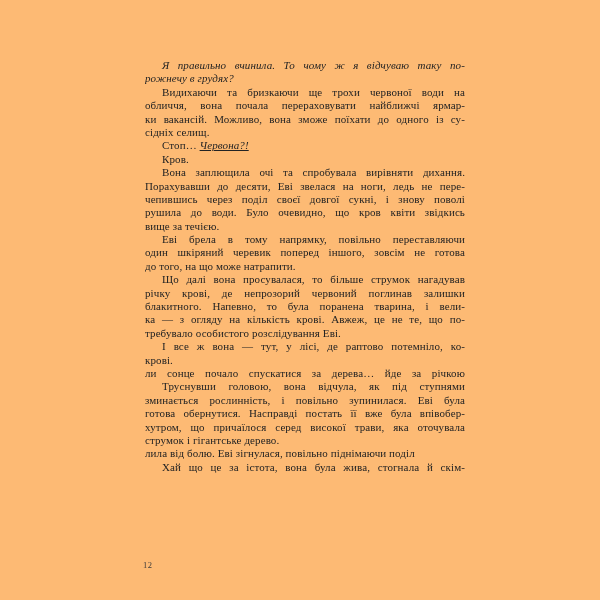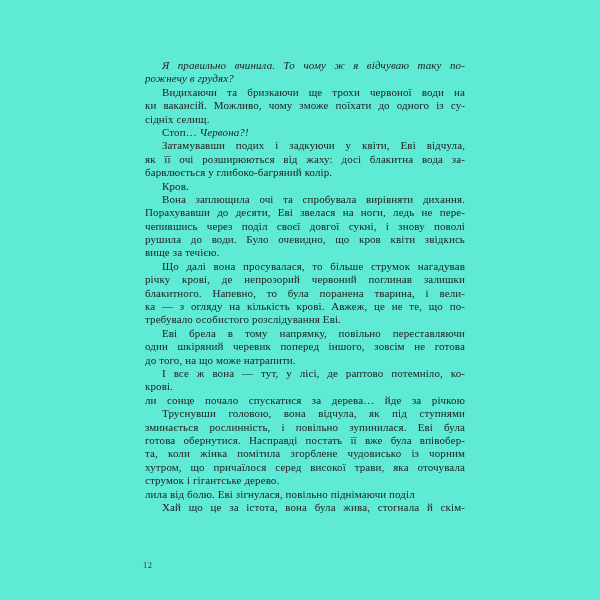--- a/index.html
+++ b/index.html
@@ -10,21 +10,21 @@
     overflow: hidden;
   }
   body {
     background: #fdfdfd;
     font-family: "Liberation Serif", "DejaVu Serif", serif;
   }
   .book-page {
     position: relative;
     width: 600px;
     height: 600px;
-    background: #5eead4;
+    background: #fdba74;
   }
   .text-block {
     position: absolute;
     left: 145px;
     top: 59px;
     width: 320px;
     color: #232323;
     font-size: 11px;
     line-height: 13.4px;
     letter-spacing: 0.1px;
@@ -36,84 +36,79 @@
     overflow: hidden;
     text-align: justify;
     text-align-last: justify;
     -moz-text-align-last: justify;
   }
   .line.last {
     text-align-last: left;
     -moz-text-align-last: left;
   }
   .line.first { text-indent: 17px; }
-  .it { font-style: italic; }
+  .it { font-style: italic; text-decoration: underline; }
   .page-number {
     position: absolute;
     left: 143px;
     top: 560px;
     font-size: 8.5px;
     color: #3a3a3a;
     letter-spacing: 0.5px;
   }
 </style>
 </head>
 <body>
 
 <div class="book-page">
   <div class="text-block">
       <div class="para italic">
         <div class="line first">Я правильно вчинила. То чому ж я відчуваю таку по-</div>
         <div class="line last">рожнечу в грудях?</div>
       </div>
       <div class="para">
         <div class="line first">Видихаючи та бризкаючи ще трохи червоної води на</div>
-        <div class="line">ки вакансій. Можливо, чому зможе поїхати до одного із су-</div>
+        <div class="line">обличчя, вона почала перераховувати найближчі ярмар-</div>
+        <div class="line">ки вакансій. Можливо, вона зможе поїхати до одного із су-</div>
         <div class="line last">сідніх селищ.</div>
       </div>
       <div class="para">
         <div class="line first last"><span>Стоп… </span><span class="it">Червона?!</span></div>
-      </div>
-      <div class="para">
-        <div class="line first">Затамувавши подих і задкуючи у квіти, Еві відчула,</div>
-        <div class="line">як її очі розширюються від жаху: досі блакитна вода за-</div>
-        <div class="line last">барвлюється у глибоко-багряний колір.</div>
       </div>
       <div class="para">
         <div class="line first last">Кров.</div>
       </div>
       <div class="para">
         <div class="line first">Вона заплющила очі та спробувала вирівняти дихання.</div>
         <div class="line">Порахувавши до десяти, Еві звелася на ноги, ледь не пере-</div>
         <div class="line">чепившись через поділ своєї довгої сукні, і знову поволі</div>
         <div class="line">рушила до води. Було очевидно, що кров квіти звідкись</div>
         <div class="line last">вище за течією.</div>
       </div>
       <div class="para">
+        <div class="line first">Еві брела в тому напрямку, повільно переставляючи</div>
+        <div class="line">один шкіряний черевик поперед іншого, зовсім не готова</div>
+        <div class="line last">до того, на що може натрапити.</div>
+      </div>
+      <div class="para">
         <div class="line first">Що далі вона просувалася, то більше струмок нагадував</div>
         <div class="line">річку крові, де непрозорий червоний поглинав залишки</div>
         <div class="line">блакитного. Напевно, то була поранена тварина, і вели-</div>
         <div class="line">ка — з огляду на кількість крові. Авжеж, це не те, що по-</div>
         <div class="line last">требувало особистого розслідування Еві.</div>
-      </div>
-      <div class="para">
-        <div class="line first">Еві брела в тому напрямку, повільно переставляючи</div>
-        <div class="line">один шкіряний черевик поперед іншого, зовсім не готова</div>
-        <div class="line last">до того, на що може натрапити.</div>
       </div>
       <div class="para">
         <div class="line first">І все ж вона — тут, у лісі, де раптово потемніло, ко-</div>
         <div class="line last">крові.</div>
         <div class="line">ли сонце почало спускатися за дерева… йде за річкою</div>
       </div>
       <div class="para">
         <div class="line first">Труснувши головою, вона відчула, як під ступнями</div>
         <div class="line">зминається рослинність, і повільно зупинилася. Еві була</div>
         <div class="line">готова обернутися. Насправді постать її вже була впівобер-</div>
-        <div class="line">та, коли жінка помітила згорблене чудовисько із чорним</div>
         <div class="line">хутром, що причаїлося серед високої трави, яка оточувала</div>
         <div class="line last">струмок і гігантське дерево.</div>
       </div>
       <div class="para">
         <div class="line last">лила від болю. Еві зігнулася, повільно піднімаючи поділ</div>
         <div class="line first">Хай що це за істота, вона була жива, стогнала й скім-</div>
       </div>
     </div>
   <div class="page-number">12</div>
 </div>

